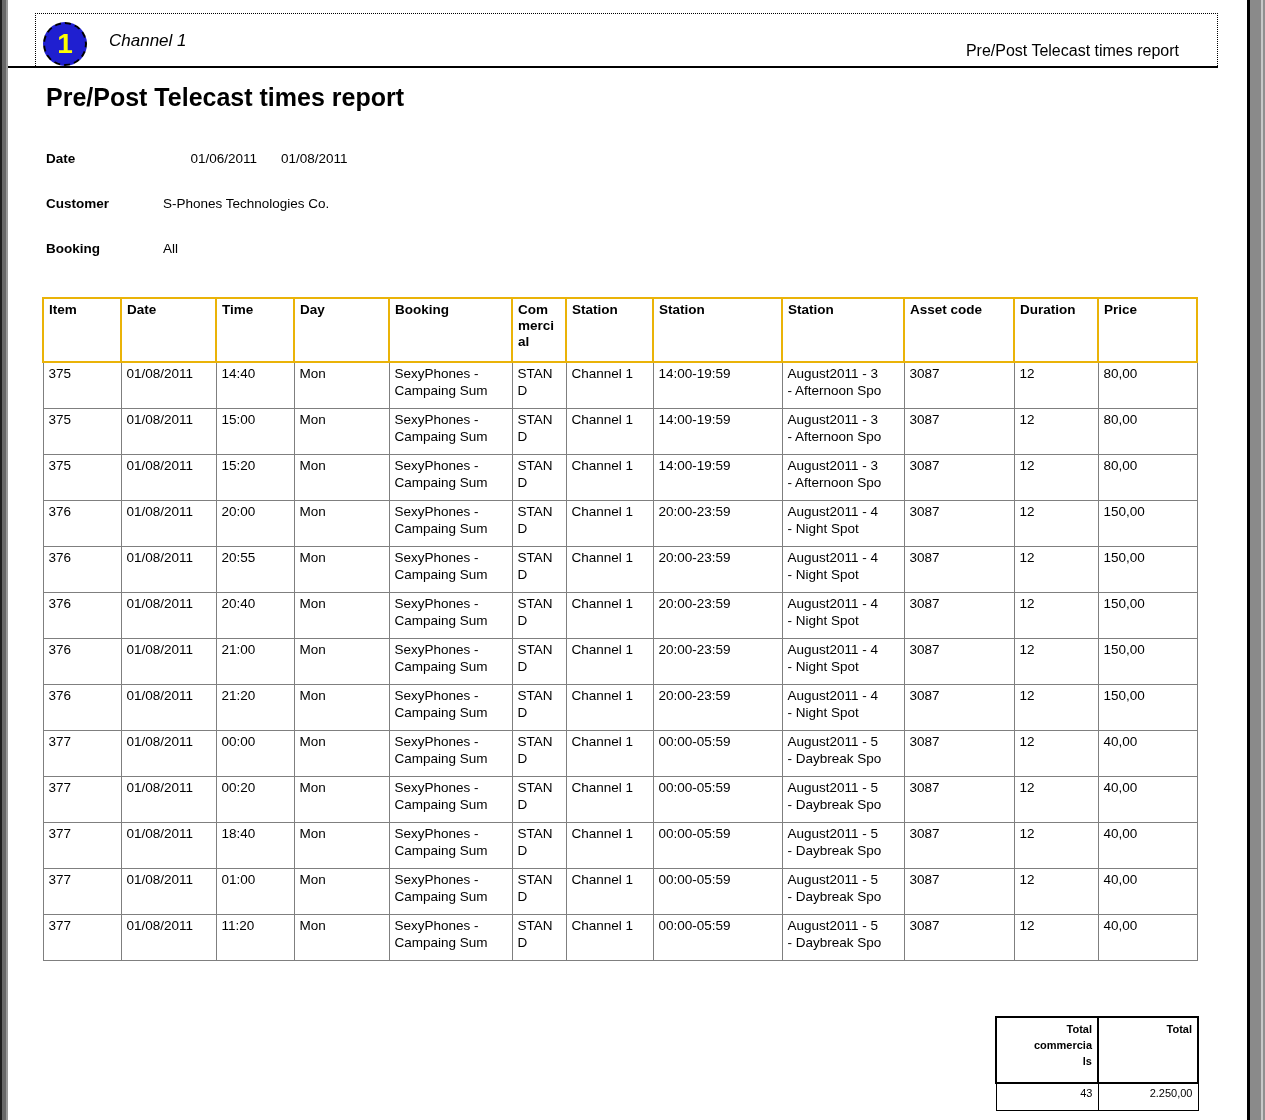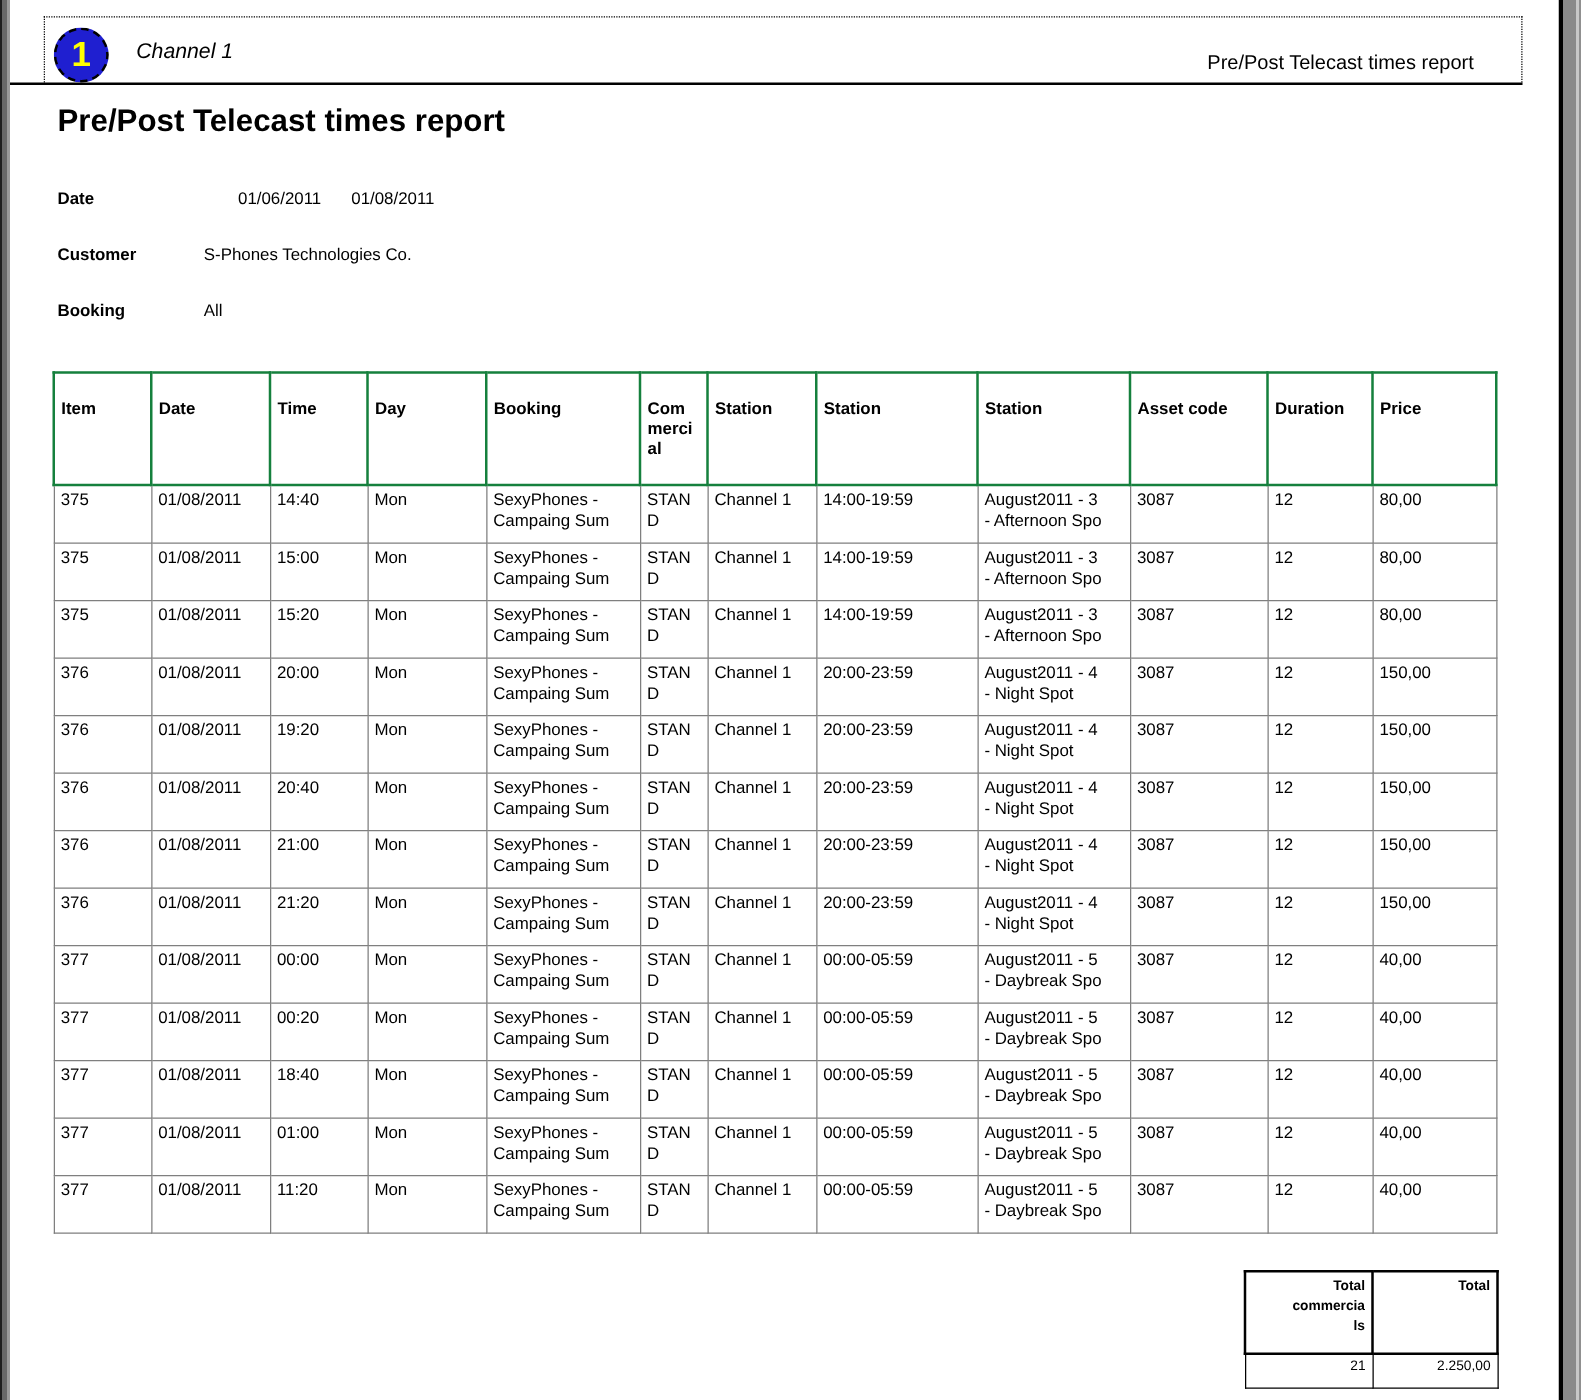--- a/index.html
+++ b/index.html
@@ -25,22 +25,22 @@
 
   .meta { position:absolute; left:46px; top:151px; font-size:13.5px; }
   .meta-row { display:flex; margin-bottom:30px; }
   .meta-label { width:117px; font-weight:bold; }
   .meta-val { }
   .meta-val + .meta-val { margin-left:24px; }
   .date-from { display:inline-block; width:94px;text-align:right; }
 
   table.grid { position:absolute; left:42px; top:297px; width:1154px;
                border-collapse:collapse; table-layout:fixed; font-size:13.5px; }
-  table.grid th { border:2px solid #15803d; vertical-align:top; text-align:left;
-                  padding:20px 5px; height:64px; font-size:13.5px; line-height:16px; }
+  table.grid th { border:2px solid #eab308; vertical-align:top; text-align:left;
+                  padding:3px 5px; height:64px; font-size:13.5px; line-height:16px; }
   table.grid td { border:1px solid #7f7f7f; vertical-align:top; text-align:left;
                   padding:2px 5px; line-height:17px; }
   table.grid tbody tr { height:46px; }
   .al-r { text-align:right; }
   .prewrap { white-space:pre-line; }
 
   table.totals { position:absolute; left:995px; top:1016px; width:202px;
                  border-collapse:collapse; table-layout:fixed; font-size:11px; }
   table.totals th { border:2px solid #000; vertical-align:top; text-align:right;
                     padding:3px 5px; height:66px; line-height:16px; }
@@ -186,21 +186,21 @@
           <td class="prewrap">August2011 - 4
 - Night Spot</td>
           <td>3087</td>
           <td class="al-r">12</td>
           <td class="al-r">150,00</td>
         </tr>
 
         <tr>
           <td class="al-r">376</td>
           <td>01/08/2011</td>
-          <td>19:20</td>
+          <td>20:55</td>
           <td>Mon</td>
           <td class="prewrap">SexyPhones -
 Campaing Sum</td>
           <td class="prewrap">STAN
 D</td>
           <td>Channel 1</td>
           <td>20:00-23:59</td>
           <td class="prewrap">August2011 - 4
 - Night Spot</td>
           <td>3087</td>
@@ -362,19 +362,19 @@
     <thead>
       <tr>
         <th class="prewrap">Total
 commercia
 ls</th>
         <th>Total</th>
       </tr>
     </thead>
     <tbody>
       <tr>
-        <td>21</td>
+        <td>43</td>
         <td>2.250,00</td>
       </tr>
     </tbody>
   </table>
 
 </div>
 
 </body></html>

